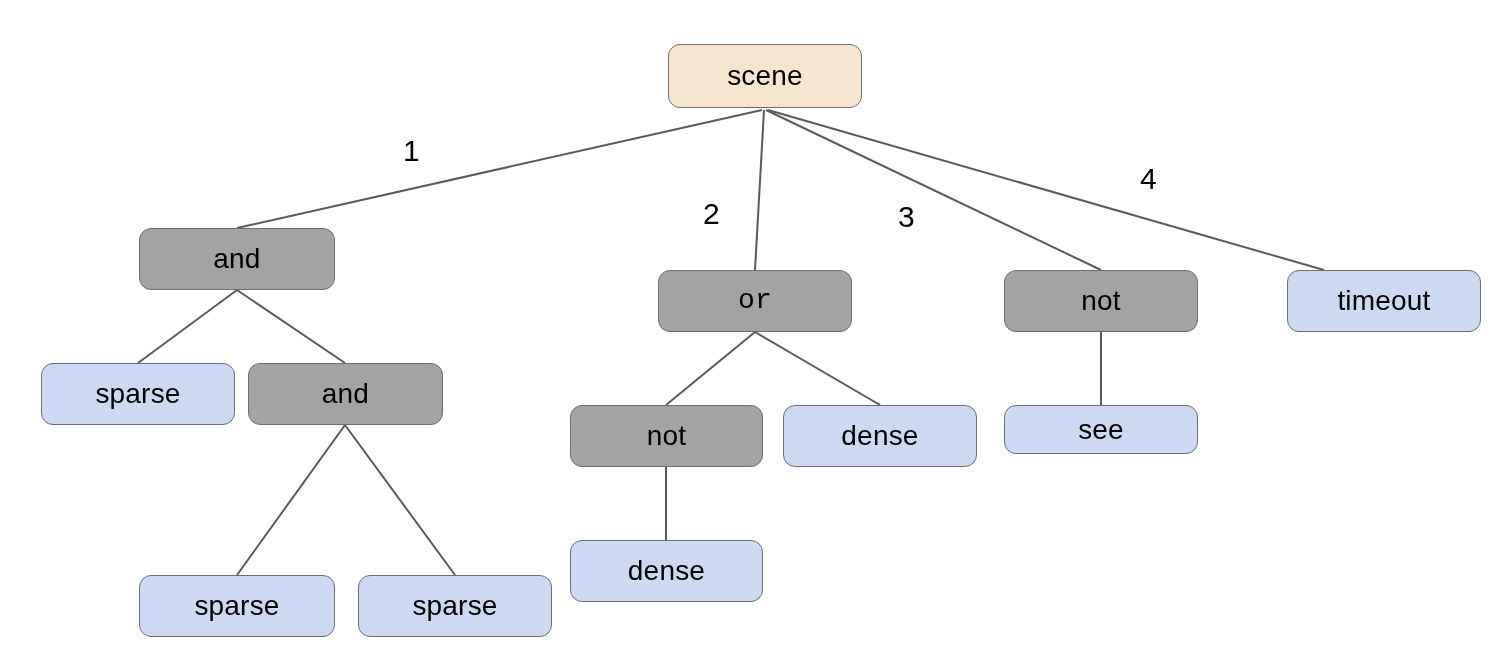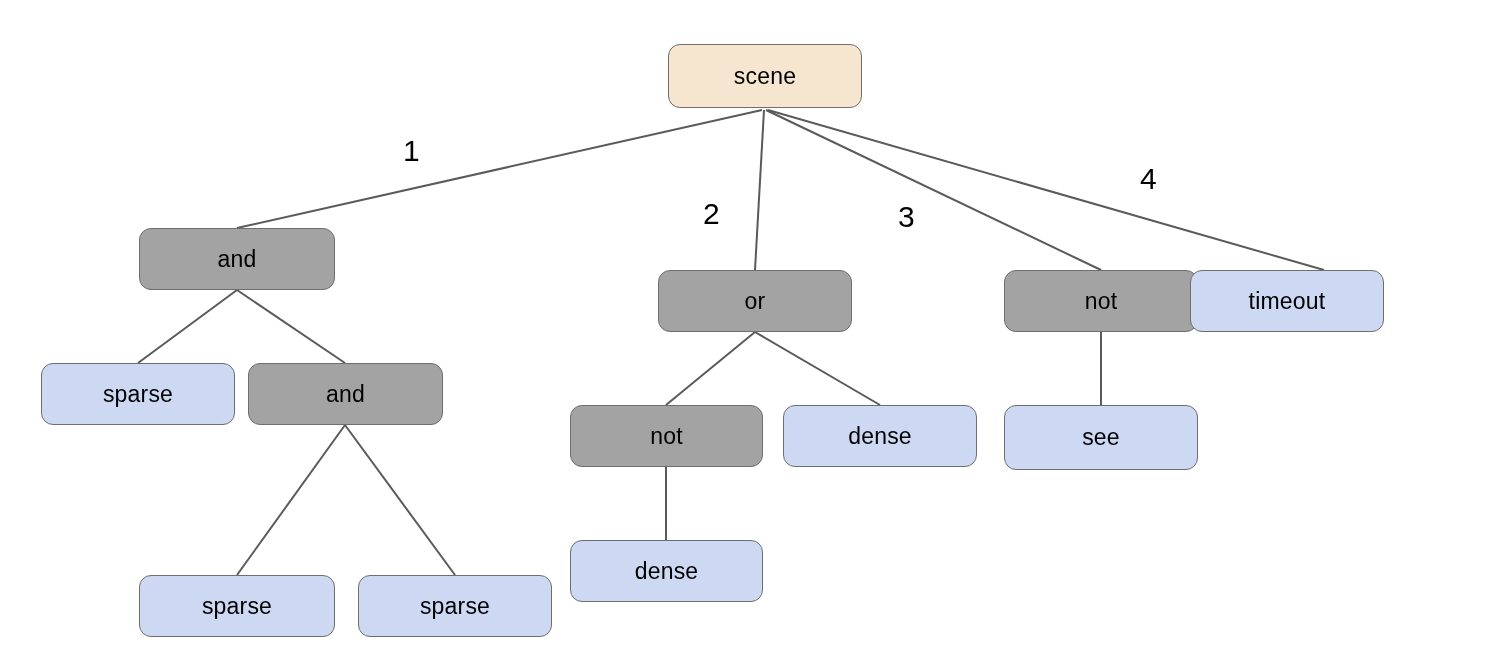--- a/index.html
+++ b/index.html
@@ -27,21 +27,21 @@
     pointer-events: none;
   }
   .node {
     position: absolute;
     box-sizing: border-box;
     border: 1.6px solid #6e6e6e;
     border-radius: 12px;
     display: flex;
     align-items: center;
     justify-content: center;
-    font-size: 23px;
+    font-size: 28px;
     line-height: 1;
     color: #000000;
     letter-spacing: 0.2px;
     white-space: nowrap;
   }
   .node.op      { background: #a3a3a3; }
   .node.leaf    { background: #cdd8f3; }
   .node.root    { background: #f6e6cf; }
   .edge-label {
     position: absolute;
@@ -65,28 +65,28 @@
       <line x1="345" y1="425" x2="237" y2="575" stroke="#5a5a5a" stroke-width="2"></line>
       <line x1="345" y1="425" x2="455" y2="575" stroke="#5a5a5a" stroke-width="2"></line>
       <line x1="755" y1="332" x2="666" y2="405" stroke="#5a5a5a" stroke-width="2"></line>
       <line x1="755" y1="332" x2="880" y2="405" stroke="#5a5a5a" stroke-width="2"></line>
       <line x1="666" y1="467" x2="666" y2="540" stroke="#5a5a5a" stroke-width="2"></line>
       <line x1="1101" y1="332" x2="1101" y2="405" stroke="#5a5a5a" stroke-width="2"></line>
     </svg>
   <div id="node-layer">
       <div class="node root" style="left: 668px; top: 44px; width: 194px; height: 64px;">scene</div>
       <div class="node op" style="left: 139px; top: 228px; width: 196px; height: 62px;">and</div>
-      <div class="node op" style="left: 658px; top: 270px; width: 194px; height: 62px;">or</div>
+      <div class="node op" style="left: 658px; top: 270px; width: 194px; height: 62px; font-family: Liberation Mono, monospace;">or</div>
       <div class="node op" style="left: 1004px; top: 270px; width: 194px; height: 62px;">not</div>
-      <div class="node leaf" style="left: 1190px; top: 270px; width: 194px; height: 62px;">timeout</div>
+      <div class="node leaf" style="left: 1287px; top: 270px; width: 194px; height: 62px;">timeout</div>
       <div class="node leaf" style="left: 41px; top: 363px; width: 194px; height: 62px;">sparse</div>
       <div class="node op" style="left: 248px; top: 363px; width: 195px; height: 62px;">and</div>
       <div class="node op" style="left: 570px; top: 405px; width: 193px; height: 62px;">not</div>
       <div class="node leaf" style="left: 783px; top: 405px; width: 194px; height: 62px;">dense</div>
-      <div class="node leaf" style="left: 1004px; top: 405px; width: 194px; height: 65px;">see</div>
+      <div class="node leaf" style="left: 1004px; top: 405px; width: 194px; height: 49px;">see</div>
       <div class="node leaf" style="left: 570px; top: 540px; width: 193px; height: 62px;">dense</div>
       <div class="node leaf" style="left: 139px; top: 575px; width: 196px; height: 62px;">sparse</div>
       <div class="node leaf" style="left: 358px; top: 575px; width: 194px; height: 62px;">sparse</div>
     </div>
   <div id="label-layer">
       <div class="edge-label" style="left: 403px; top: 136px;">1</div>
       <div class="edge-label" style="left: 703px; top: 199px;">2</div>
       <div class="edge-label" style="left: 898px; top: 202px;">3</div>
       <div class="edge-label" style="left: 1140px; top: 164px;">4</div>
     </div>

